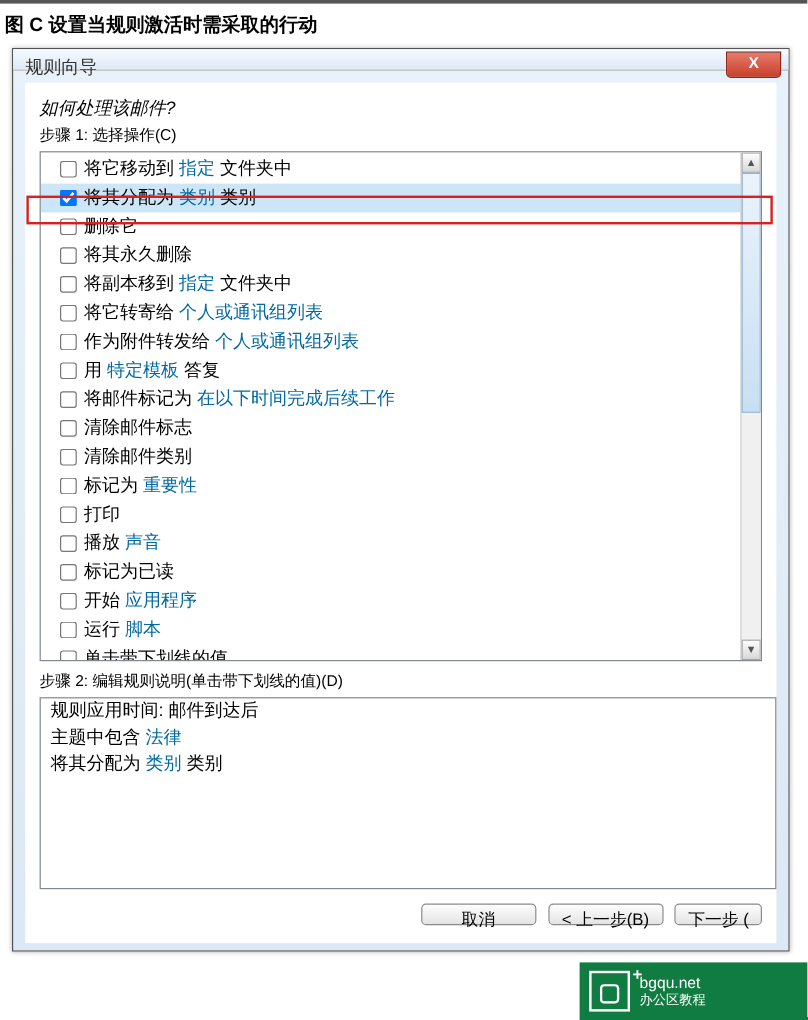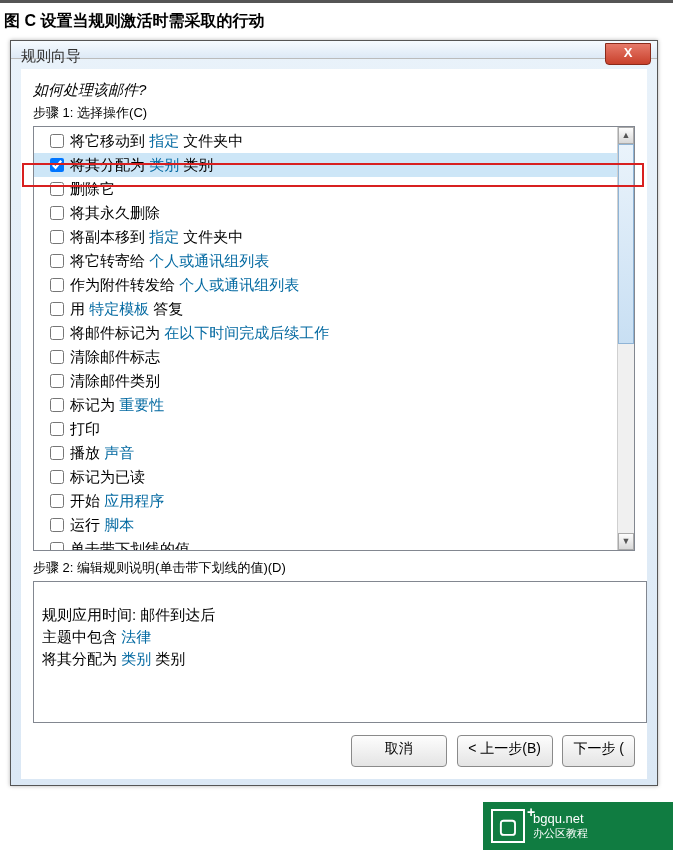--- a/index.html
+++ b/index.html
@@ -105,33 +105,33 @@
     pointer-events: none;
   }
   .link {
     color: #0369a1;
     cursor: pointer;
   }
   .desc-box {
     margin: 0 0 8px 12px;
     border: 1px solid #828790;
     background: #fff;
-    height: 142px;
-    padding: 22px 8px;
+    height: 160px;
+    padding: 0 8px;
     font-size: 15px;
     line-height: 22px;
   }
   .button-bar {
     text-align: right;
     padding: 4px 12px 12px 12px;
   }
   .dlg-btn {
     display: inline-block;
     min-width: 96px;
-    height: 32px;
+    height: 18px;
     background: linear-gradient(#fdfdfd, #e4e4e4);
     border: 1px solid #8a8a8a;
     border-radius: 4px;
     font-size: 14px;
     line-height: 24px;
     text-align: center;
     margin-left: 6px;
     padding: 0 10px;
     cursor: pointer;
   }

